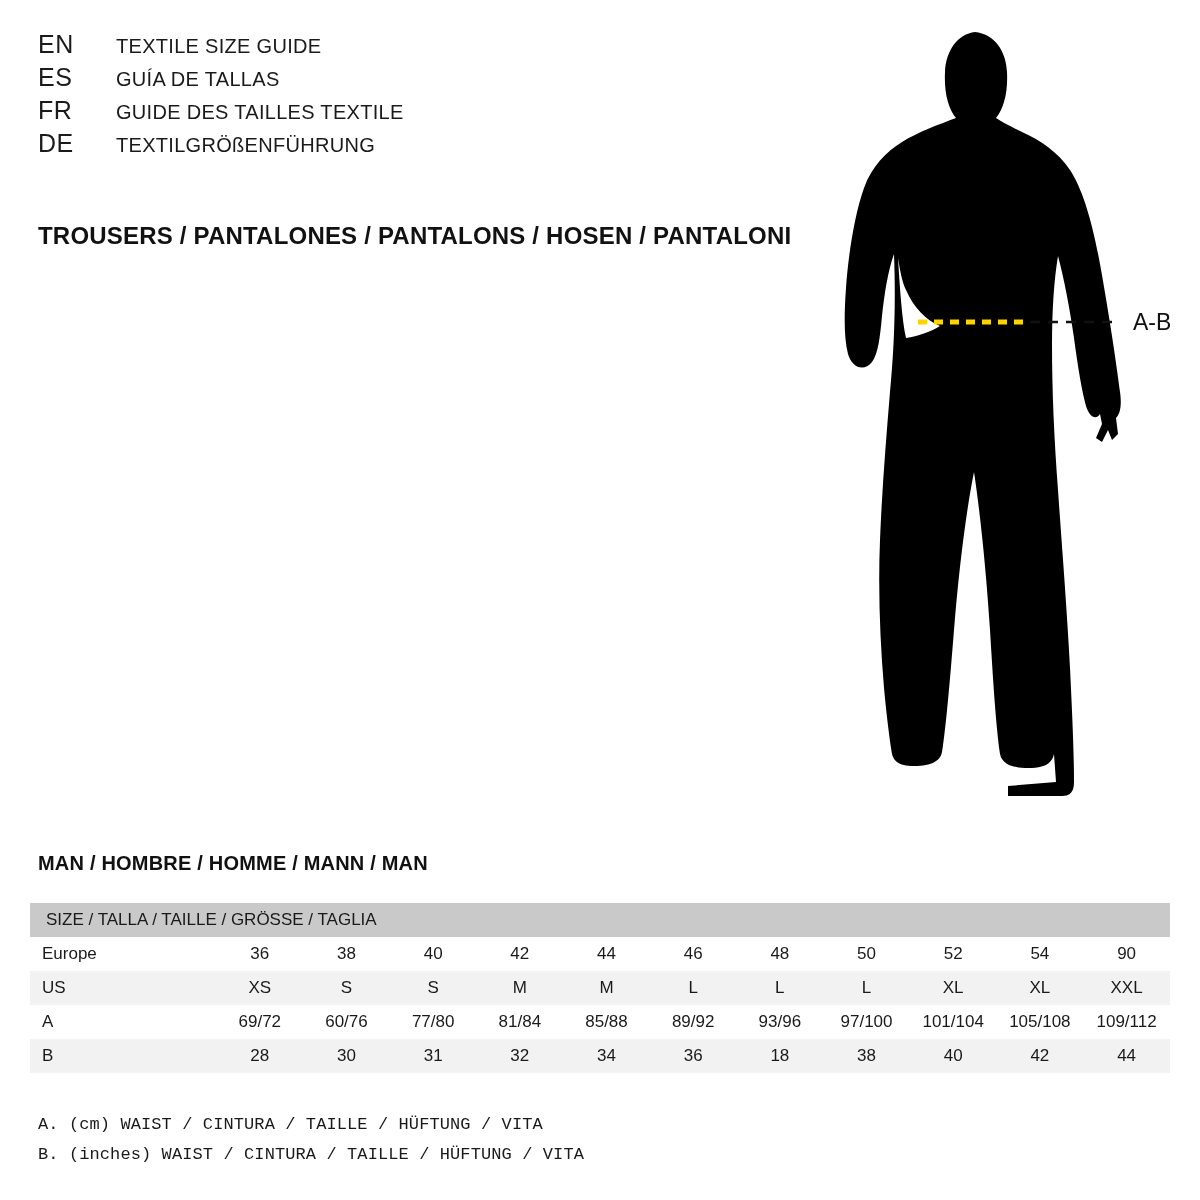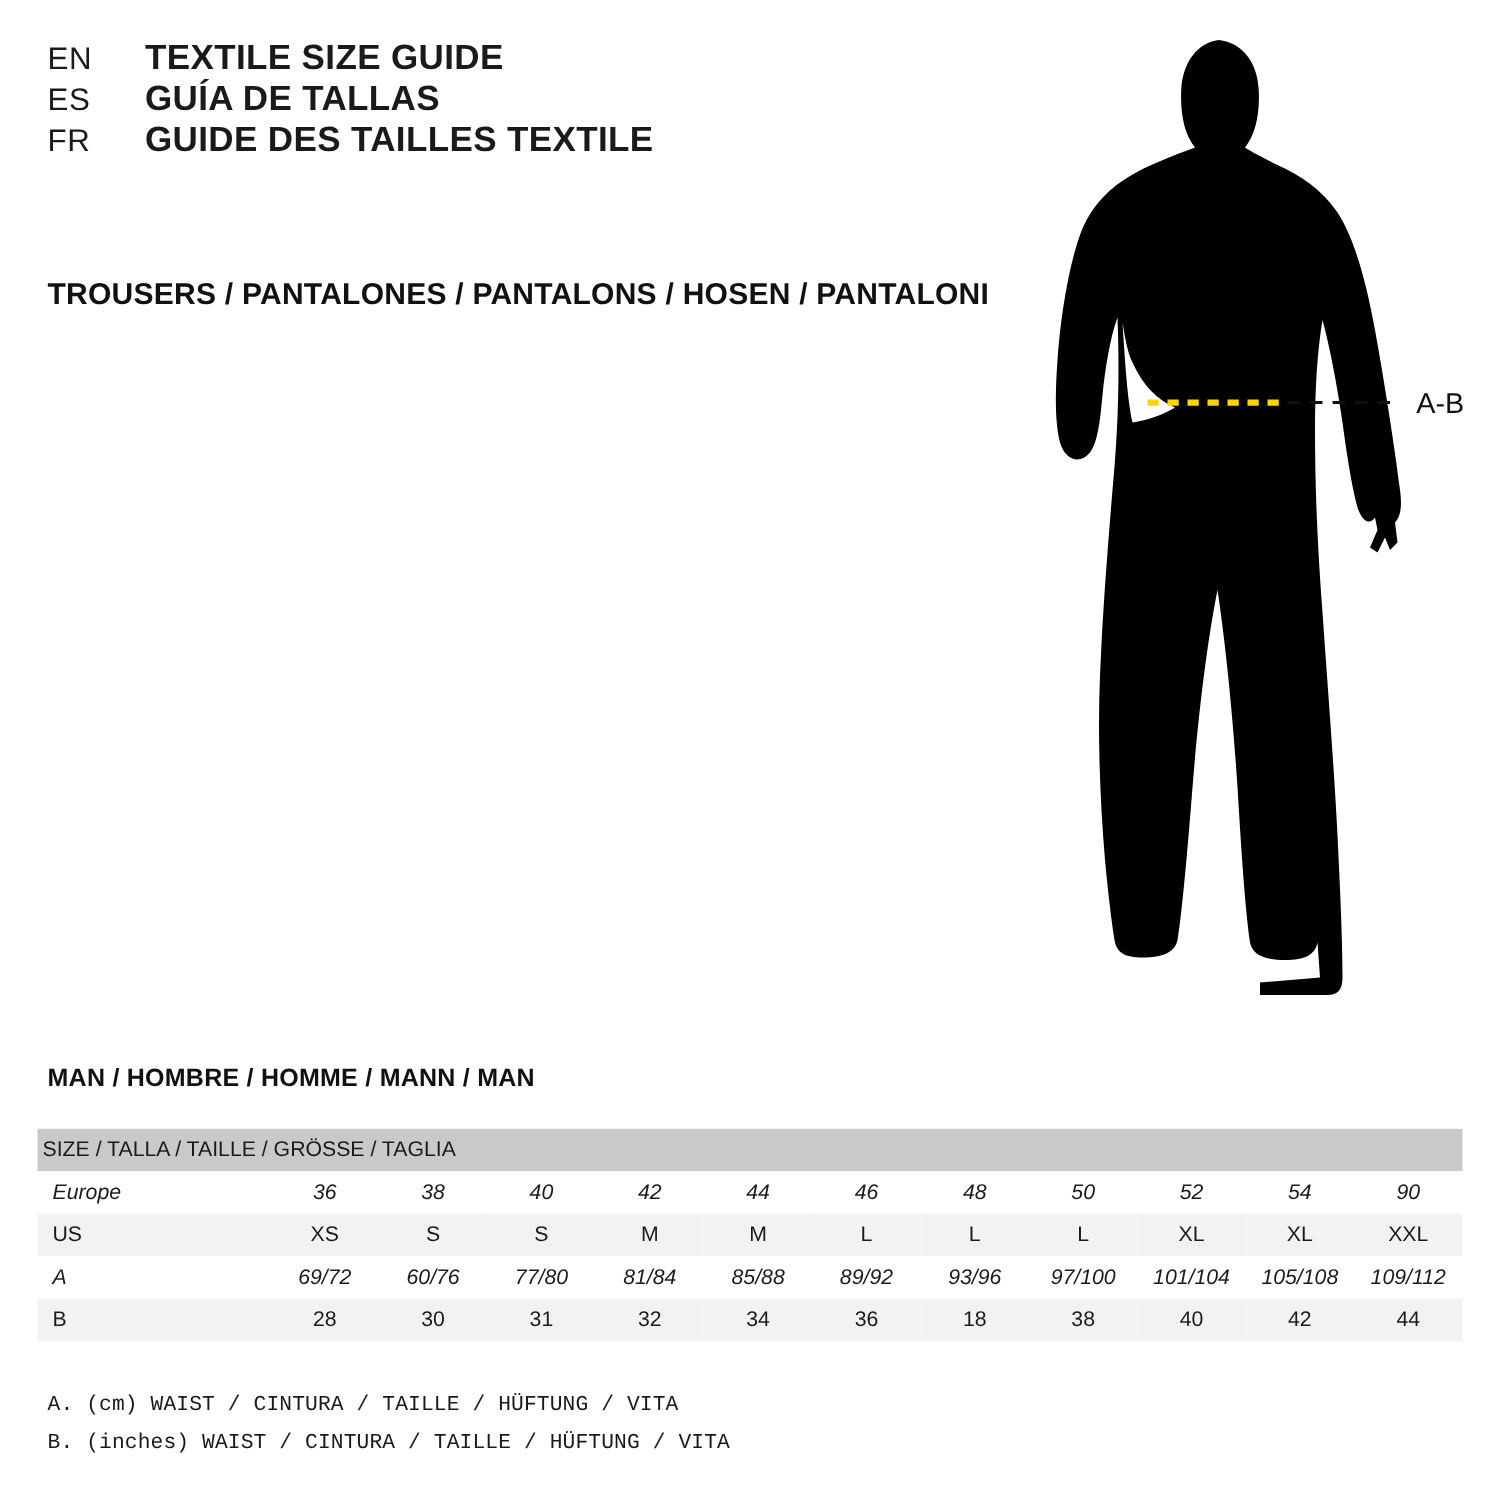--- a/index.html
+++ b/index.html
@@ -29,24 +29,23 @@
     align-items: baseline;
     height: 33px;
   }
   .lang-code {
     width: 78px;
     font-size: 25px;
     letter-spacing: 0.5px;
     color: #1a1a1a;
   }
   .lang-text {
-    font-size: 28px;
+    font-size: 20px;
     letter-spacing: 0.3px;
     color: #1a1a1a;
-    font-weight: bold;
   }
   .subtitle {
     position: absolute;
     left: 38px;
     top: 222px;
     font-size: 24px;
     font-weight: bold;
     letter-spacing: 0.2px;
     color: #111;
     white-space: nowrap;
@@ -84,33 +83,33 @@
     font-size: 17px;
     font-weight: normal;
     color: #1a1a1a;
     padding: 0;
     height: 34px;
     vertical-align: middle;
   }
   .size-table .hdr-row th {
     background: #c9c9c9;
     text-align: left;
-    padding-left: 4px;
+    padding-left: 16px;
     font-size: 17px;
     height: 34px;
   }
   .size-table tbody tr td:first-child {
     text-align: left;
     padding-left: 12px;
   }
   .size-table tbody tr td {
     text-align: center;
   }
   .row-light td { background: #f2f2f2; }
-  .row-white td { background: #ffffff; font-style: italic; }
+  .row-white td { background: #ffffff; }
 
   .footnotes {
     position: absolute;
     left: 38px;
     top: 1110px;
     width: 900px;
     font-family: Liberation Mono, monospace;
   }
   .footnote {
     font-size: 17px;
@@ -127,20 +126,24 @@
     <span class="lang-code">EN</span>
     <span class="lang-text">TEXTILE SIZE GUIDE</span>
   </div>
   <div class="lang-row">
     <span class="lang-code">ES</span>
     <span class="lang-text">GUÍA DE TALLAS</span>
   </div>
   <div class="lang-row">
     <span class="lang-code">FR</span>
     <span class="lang-text">GUIDE DES TAILLES TEXTILE</span>
+  </div>
+  <div class="lang-row">
+    <span class="lang-code">DE</span>
+    <span class="lang-text">TEXTILGRÖßENFÜHRUNG</span>
   </div>
 </div>
 
 <div class="subtitle">TROUSERS / PANTALONES / PANTALONS / HOSEN / PANTALONI</div>
 
 <div class="figure-wrap">
   <svg width="400" height="790" viewBox="0 0 400 790" xmlns="http://www.w3.org/2000/svg">
     <g>
       <path fill="#000000" d="
         M 185 12

